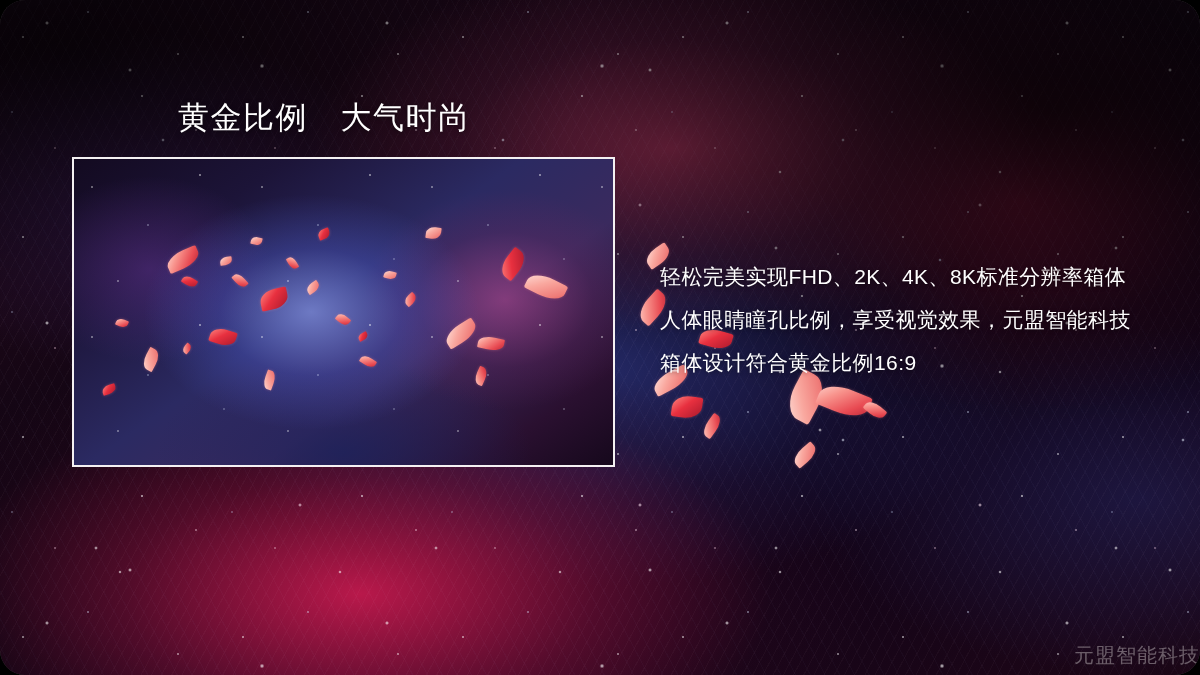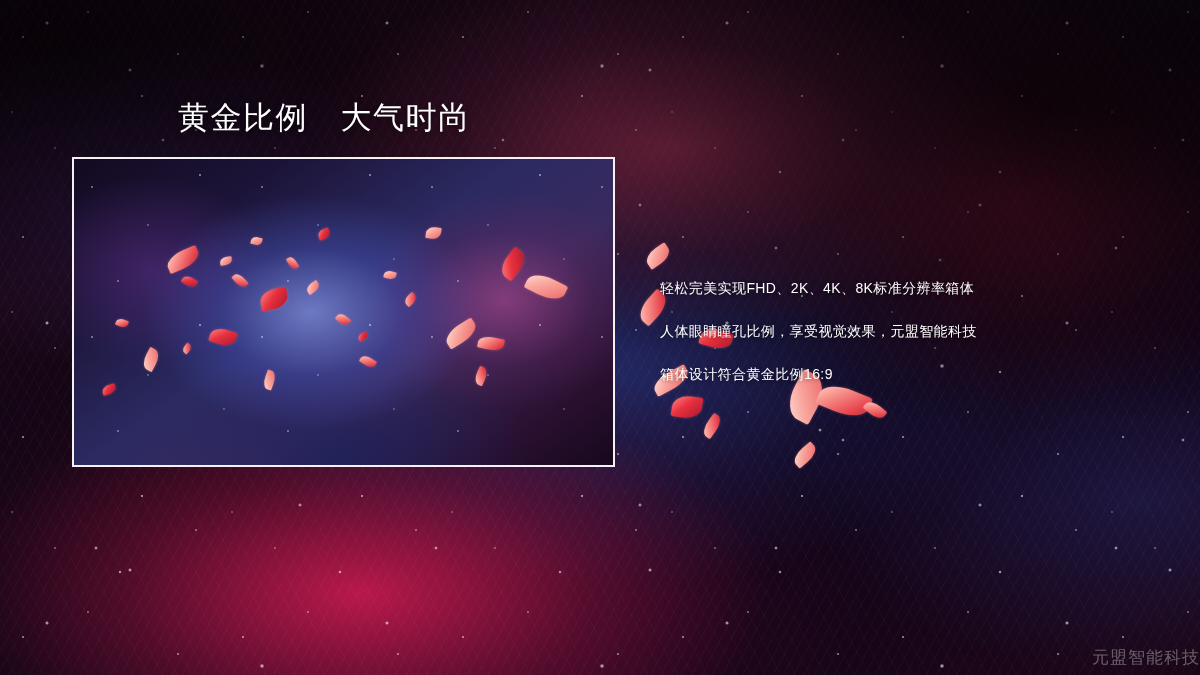--- a/index.html
+++ b/index.html
@@ -9,20 +9,21 @@
   }
   body {
     font-family: "Liberation Sans", "DejaVu Sans", sans-serif;
   }
   #slide {
     position: relative;
     width: 1200px;
     height: 675px;
     overflow: hidden;
     background: #404040;
+    border-radius: 25px;
   }
 
   
   .bg-base {
     position: absolute;
     inset: 0;
     background:
       radial-gradient(ellipse 52% 46% at 30% 88%, rgba(214,28,84,0.85) 0%, rgba(170,22,70,0.42) 38%, rgba(70,10,36,0.12) 66%, rgba(0,0,0,0) 82%),
       radial-gradient(ellipse 40% 36% at 56% 22%, rgba(196,60,104,0.62) 0%, rgba(120,36,76,0.30) 45%, rgba(0,0,0,0) 76%),
       radial-gradient(ellipse 34% 40% at 85% 30%, rgba(150,24,62,0.52) 0%, rgba(86,14,44,0.24) 48%, rgba(0,0,0,0) 78%),
@@ -147,34 +148,34 @@
     font-size: 31px;
     line-height: 34px;
     color: #ffffff;
     letter-spacing: 1.5px;
     white-space: pre;
     text-shadow: 0 1px 5px rgba(0,0,0,0.55);
   }
   #body-text {
     position: absolute;
     left: 660px;
-    top: 267px;
+    top: 255px;
     color: #ffffff;
-    font-size: 14px;
+    font-size: 21px;
     line-height: 43px;
     letter-spacing: 0.4px;
     text-shadow: 0 1px 4px rgba(0,0,0,0.45);
   }
   #body-text .line { white-space: pre; }
 
   #watermark {
     position: absolute;
     right: 0px;
     bottom: 6px;
-    font-size: 17px;
+    font-size: 20px;
     letter-spacing: 1px;
     color: rgba(180,172,176,0.52);
     white-space: pre;
   }
 </style>
 </head>
 <body>
 
 <div id="slide">
 

